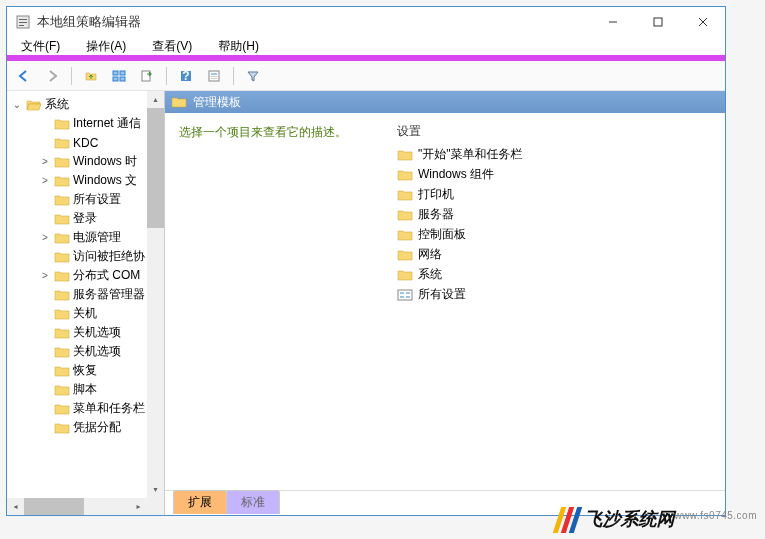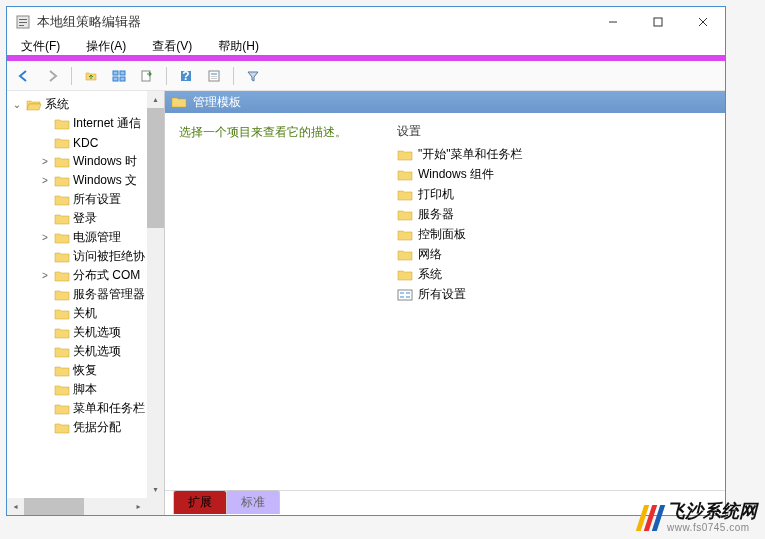--- a/index.html
+++ b/index.html
@@ -34,27 +34,27 @@
 .hdr{height:22px;background:linear-gradient(#7da7d8,#6b97cc);display:flex;align-items:center;padding-left:6px;color:#fff;gap:6px;}
 .hdr .ico{width:16px;height:14px;}
 .content{flex:1;display:flex;padding:10px 14px;gap:28px;}
 .leftcol{flex:0 0 190px;color:#4d7c0f;line-height:1.6;}
 .rightcol{flex:1;}
 .colhdr{color:#333;margin-bottom:6px;}
 .items{display:flex;flex-direction:column;gap:3px;}
 .item{display:flex;align-items:center;gap:5px;cursor:default;}
 .item .ico{width:16px;height:14px;}
 .tabstrip{height:24px;display:flex;align-items:flex-end;padding-left:8px;border-top:1px solid #ddd;background:#fff;position:relative;top:-1px;}
-.tab{padding:3px 14px;border:1px solid #ccc;border-bottom:none;background:#b91c1c;margin-right:-1px;border-radius:3px 3px 0 0;font-size:12px;cursor:default;position:relative;}
+.tab{padding:3px 14px;border:1px solid #ccc;border-bottom:none;background:#fdba74;margin-right:-1px;border-radius:3px 3px 0 0;font-size:12px;cursor:default;position:relative;}
 .tab.inactive{background:#c4b5fd;color:#666;z-index:0;}
 .tab.active{z-index:1;}
 .watermark{position:absolute;right:8px;bottom:6px;display:flex;align-items:center;gap:6px;font-family:"Microsoft YaHei";}
 .wm-stripes{display:flex;gap:3px;}
 .wm-stripe{width:5px;height:26px;transform:skewX(-18deg);}
-.wm-text{display:flex;flex-direction:column;line-height:1.1;}
+.wm-text{display:flex;line-height:1.1;}
 .wm-main{font-size:18px;font-weight:bold;color:#111;font-style:italic;}
 .wm-sub{font-size:10px;color:#888;letter-spacing:0.5px;}
 .folder-ico{fill:#f7d774;stroke:#c9a227;stroke-width:0.5;}
 .folder-open-ico{fill:#f7d774;stroke:#c9a227;stroke-width:0.5;}
 </style>
 </head>
 <body>
 
 <div class="window">
   <div class="titlebar">

